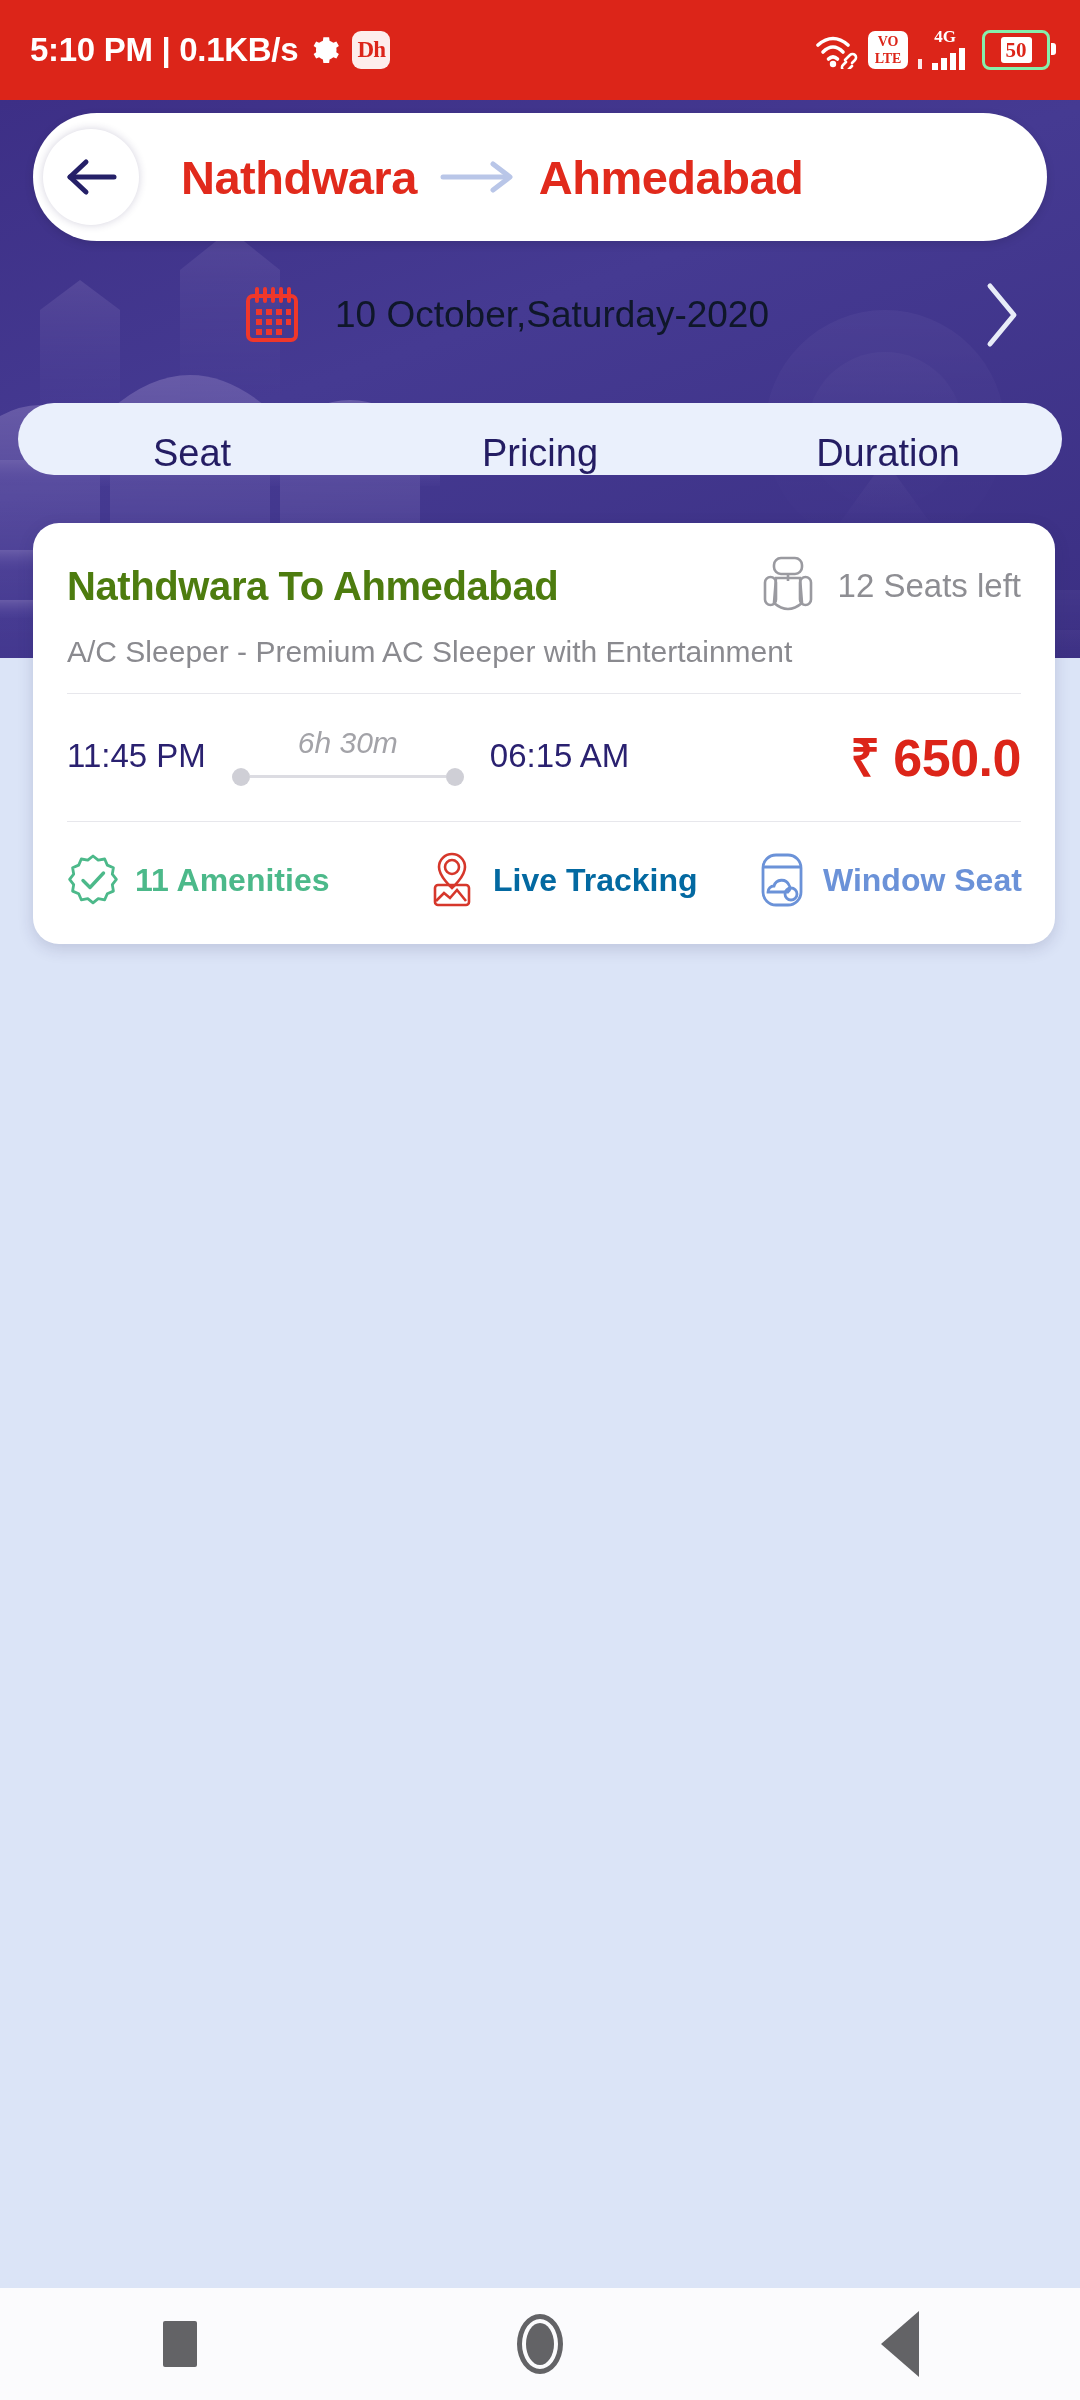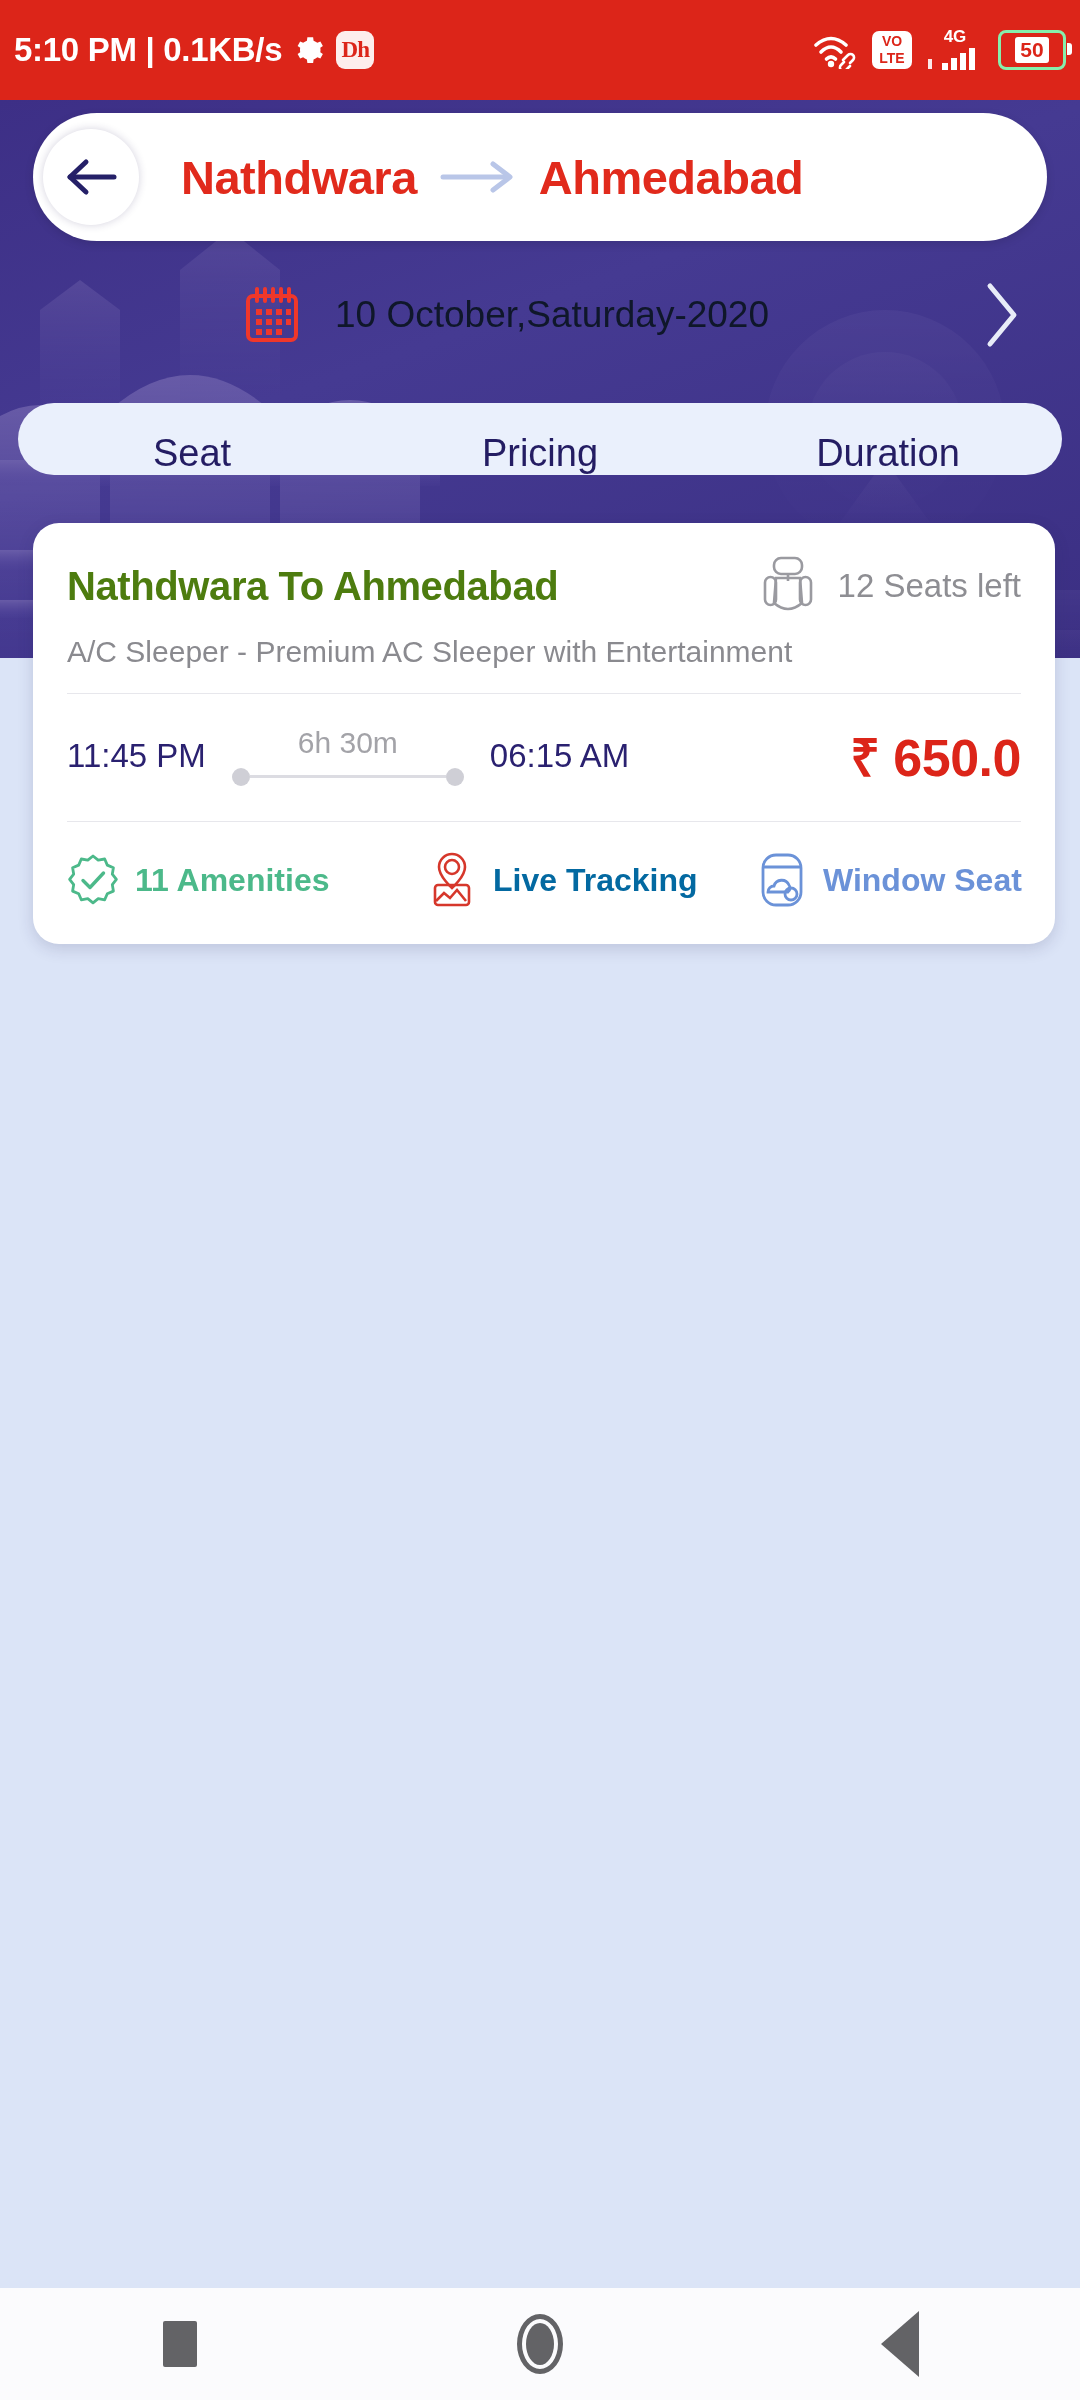--- a/index.html
+++ b/index.html
@@ -22,21 +22,21 @@
   
   #status-bar {
     position: absolute;
     left: 0; top: 0;
     width: 1080px;
     height: 100px;
     background: #dc2519;
     display: flex;
     align-items: center;
     justify-content: space-between;
-    padding: 0 14px;
+    padding: 0 30px;
     box-sizing: border-box;
     z-index: 40;
   }
   .sb-left {
     display: flex;
     align-items: center;
     gap: 12px;
   }
   .sb-clock {
     color: #ffffff;
@@ -55,21 +55,22 @@
     justify-content: center;
     font-size: 23px;
     font-weight: bold;
     color: #dc2519;
     letter-spacing: -1px;
     font-family: "Liberation Serif", serif;
   }
   .sb-right {
     display: flex;
     align-items: center;
-    gap: 14px;
+    gap: 8px;
+    font-family: Liberation Serif, serif;
   }
   .sb-volte {
     width: 40px; height: 38px;
     background: #ffffff;
     border-radius: 7px;
     color: #dc2519;
     font-size: 14px;
     font-weight: bold;
     line-height: 17px;
     text-align: center;
@@ -264,20 +265,21 @@
     color: #2a2170;
     white-space: nowrap;
   }
   #duration-block {
     position: relative;
     margin: 0 26px;
     width: 232px;
     display: flex;
     flex-direction: column;
     align-items: center;
+    font-style: italic;
   }
   #duration-text {
     font-size: 30px;
     color: #a3a3a8;
     margin-bottom: 8px;
     white-space: nowrap;
   }
   .dur-line-wrap {
     display: flex;
     align-items: center;

